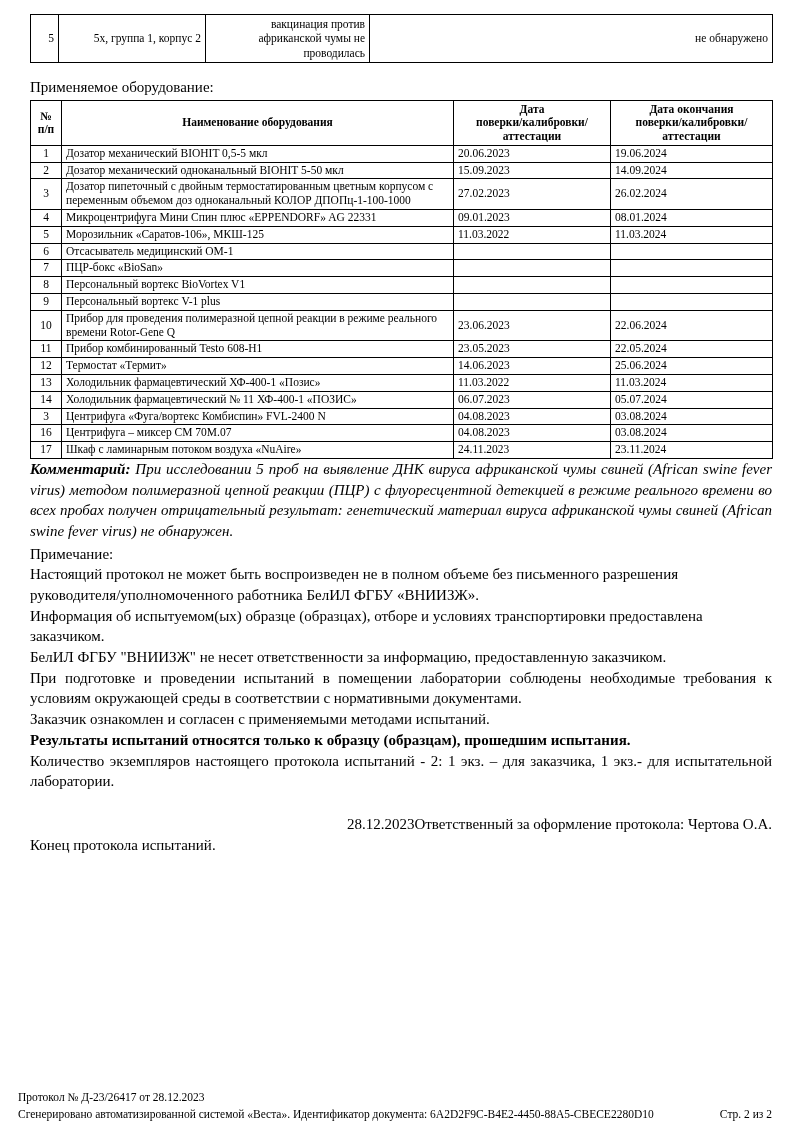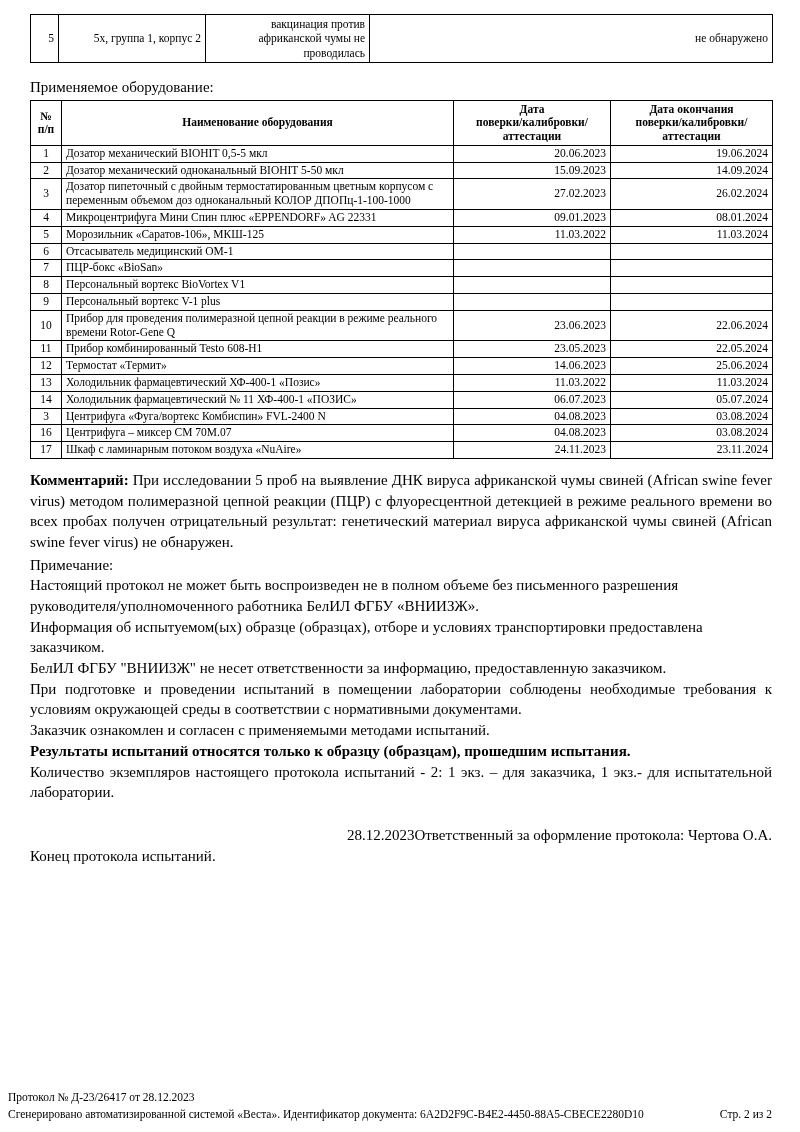--- a/index.html
+++ b/index.html
@@ -20,34 +20,34 @@
   .top-table td { font-size: 11.5px; line-height: 1.25; padding: 2px 4px; text-align: right; }
   .top-table .row-high td { height: 46px; }
 
   .section-heading { font-size: 15px; margin: 16px 0 4px 0; }
 
   
   .equip-table th { font-size: 11.5px; font-weight: bold; line-height: 1.15; padding: 2px 3px; text-align: center; }
   .equip-table td { font-size: 11.5px; line-height: 1.2; padding: 1px 4px; }
   .equip-table td.c-num  { text-align: center; padding: 1px 1px; }
   .equip-table td.c-name { text-align: left; }
-  .equip-table td.c-date, .equip-table td.c-date-end { text-align: right; }
+  .equip-table td.c-date, .equip-table td.c-date-end { text-align: left; }
   .pre-line { white-space: pre-line; }
 
   .body-text { font-size: 15px; line-height: 1.38; }
-  .comment-block { margin-top: 11px; text-align: justify; }
+  .comment-block { margin-top: 0; text-align: justify; font-style: italic; }
   .bold { font-weight: bold; }
 
   .notes-block { margin-top: 2px; }
   .notes-block .line { text-align: left; }
   .notes-block .line.just { text-align: justify; }
 
   .sign-row { margin-top: 22px; display: flex; justify-content: flex-end; }
 
-  .footer { position: absolute; left: 8px; right: 28px; top: 1089px; font-size: 11.5px; line-height: 1.45; }
+  .footer { position: absolute; left: 18px; right: 28px; top: 1089px; font-size: 11.5px; line-height: 1.45; }
   .footer .f-line2 { display: flex; justify-content: space-between; }
 </style>
 </head>
 <body>
 
 <div class="page">
   <div class="content">
 
     <table class="top-table">
       <colgroup>

